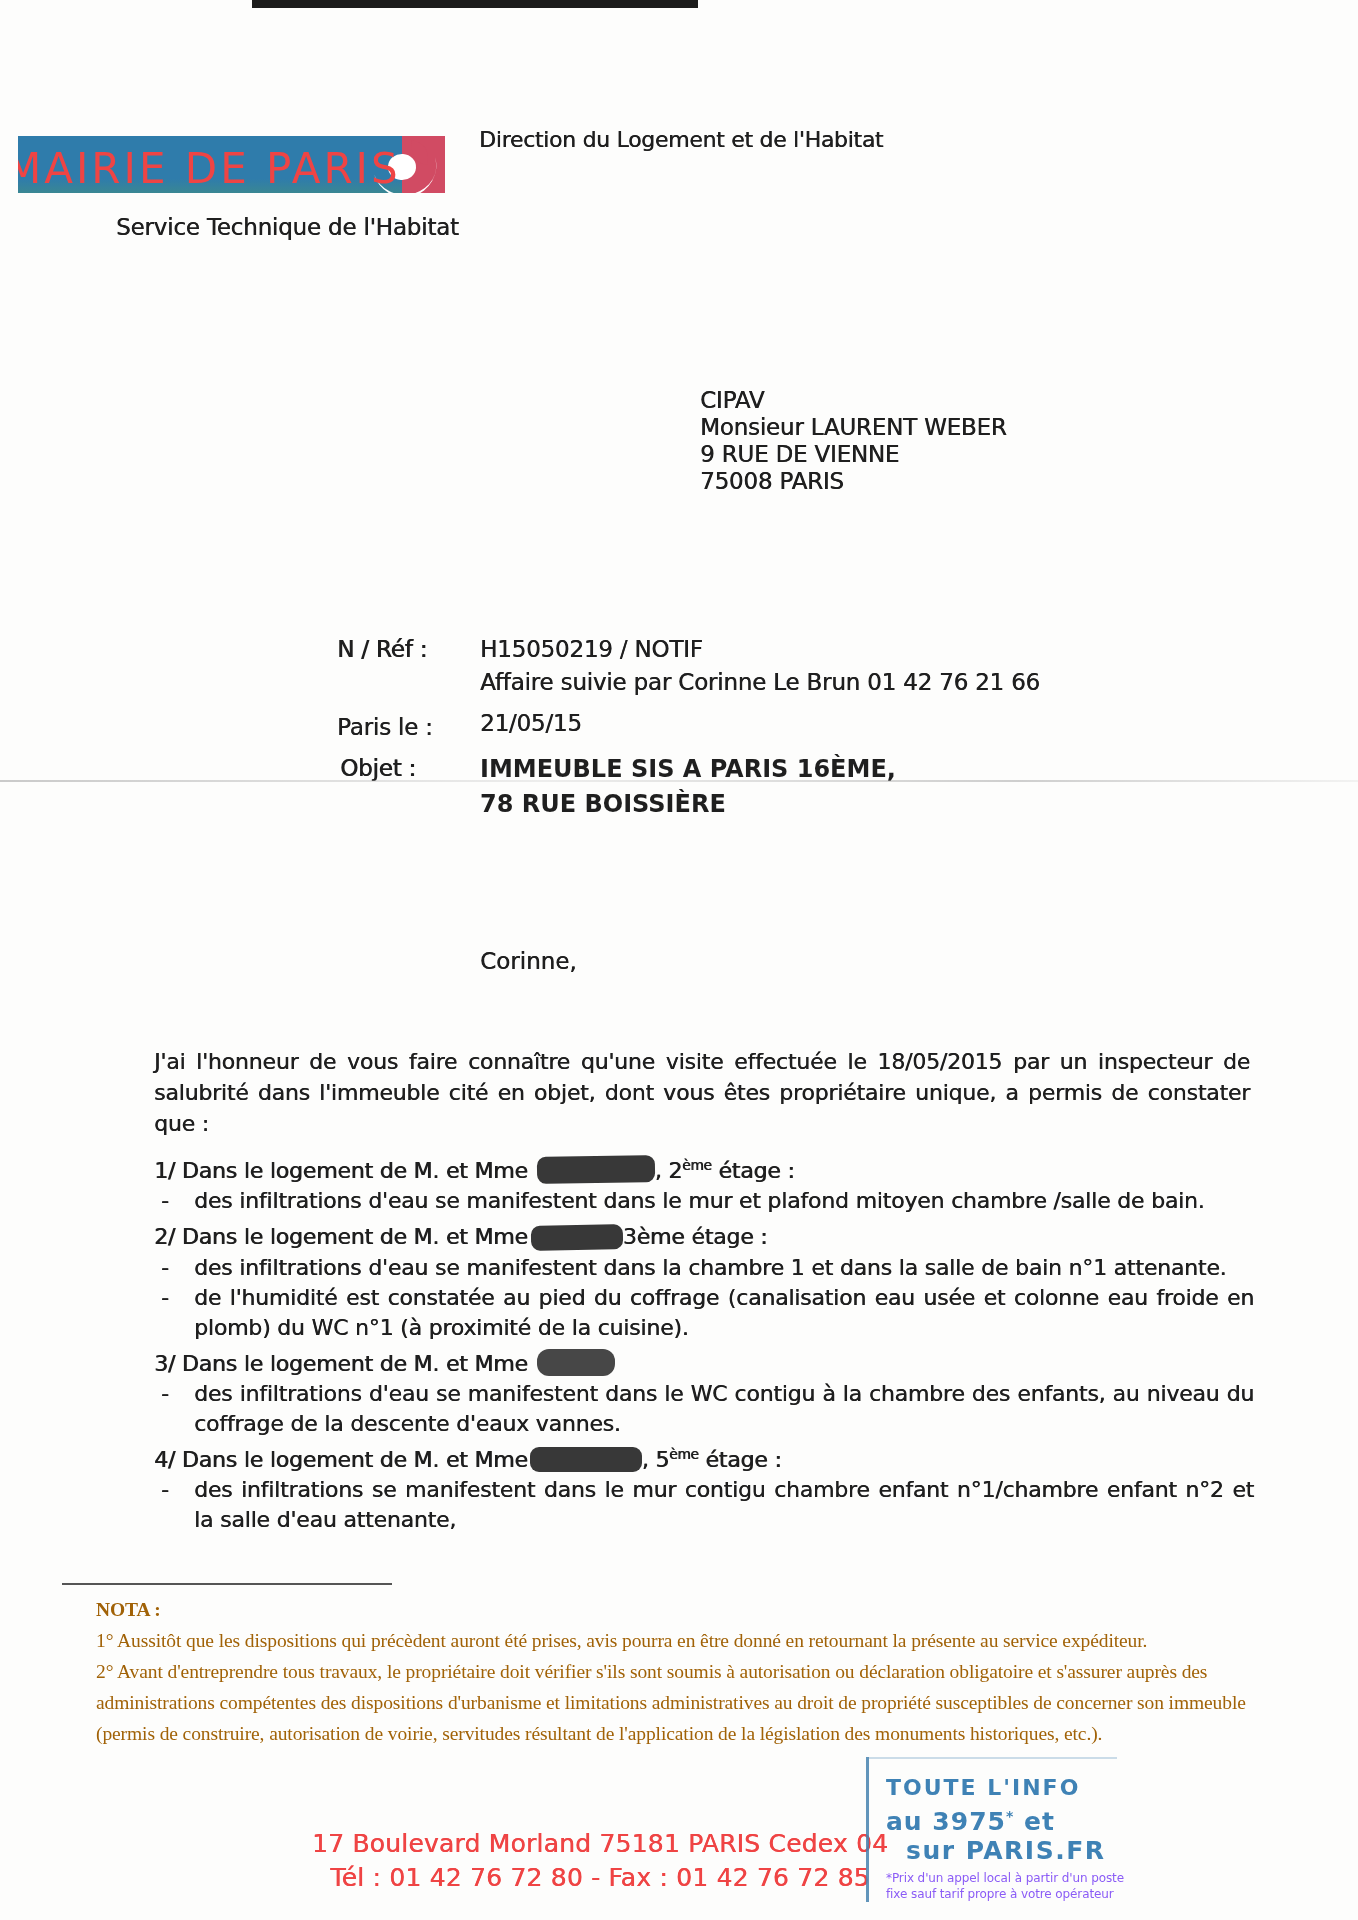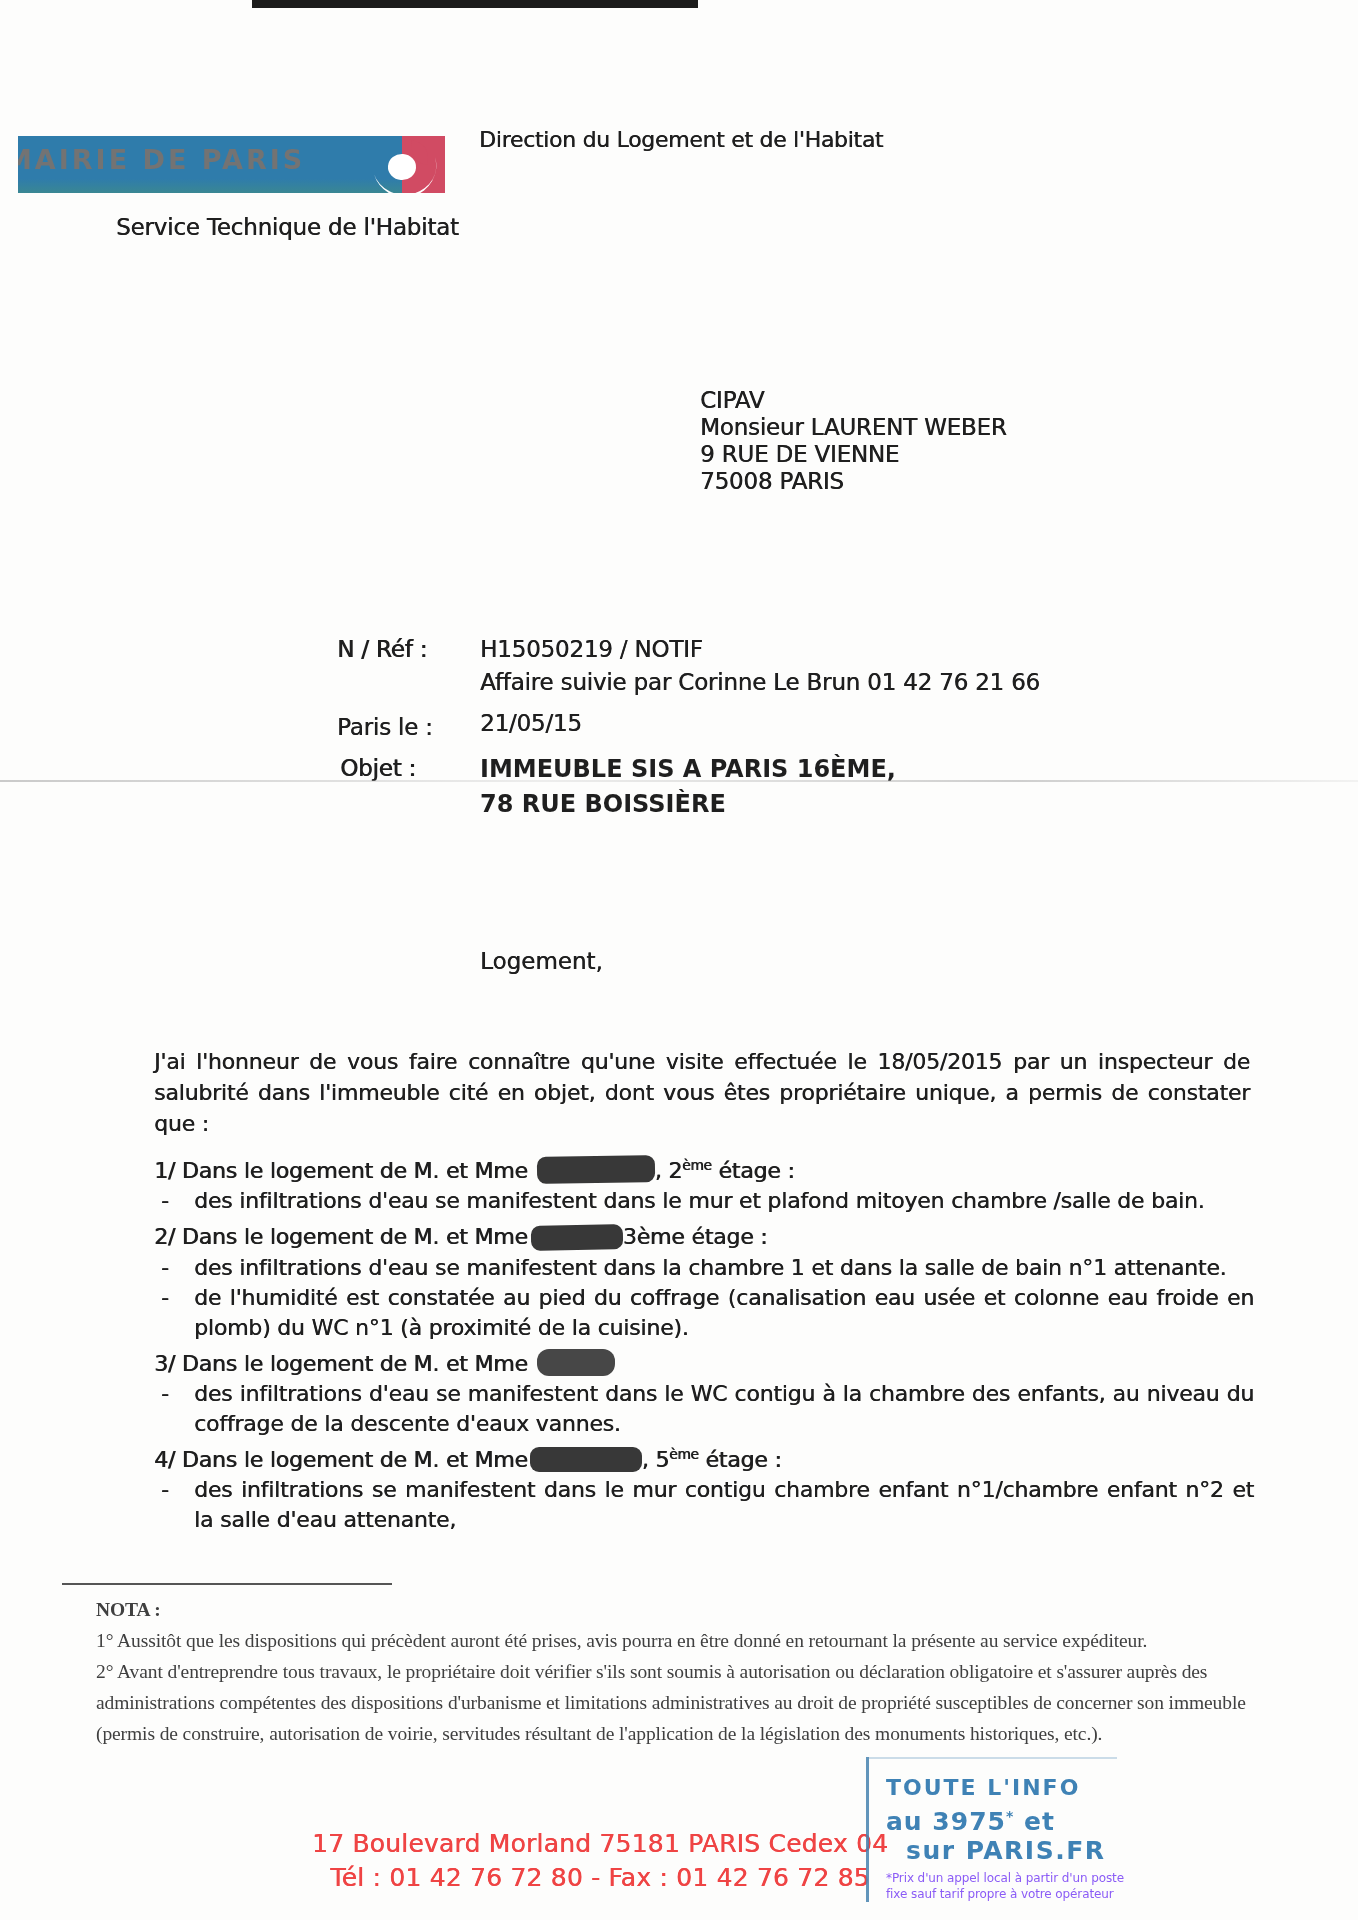--- a/index.html
+++ b/index.html
@@ -16,21 +16,21 @@
   .fx2{text-shadow:0.7px 0 currentColor;}          
 
   
   .topbar{position:absolute;left:252px;top:0;width:446px;height:8px;background:#1c1c1c;}
 
   
   .logo{position:absolute;left:18px;top:136px;width:427px;height:57px;overflow:hidden;}
   .logo svg{position:absolute;left:0;top:0;}
   .logo-text{
     position:absolute;left:-13px;top:8px;
-    font-size:27px;font-weight:bold;letter-spacing:3px;color:#737373;white-space:nowrap;
+    font-size:42px;font-weight:normal;letter-spacing:3px;color:#ef4444;white-space:nowrap;
   }
 
   .dir{position:absolute;left:479px;top:125px;font-size:22px;line-height:29px;letter-spacing:-0.3px;}
   .service{position:absolute;left:116px;top:214px;font-size:23px;letter-spacing:-0.2px;}
 
   .recipient{position:absolute;left:700px;top:387px;font-size:23px;line-height:27px;letter-spacing:-0.2px;}
 
   .lbl{position:absolute;font-size:23px;letter-spacing:-0.2px;}
   .val{position:absolute;font-size:23px;letter-spacing:-0.2px;white-space:nowrap;}
   .caps{font-weight:bold;letter-spacing:0;}
@@ -52,21 +52,21 @@
   .redact{display:inline-block;background:#383838;border-radius:9px;vertical-align:-5px;}
   .r0{width:118px;height:27px;margin-left:9px;transform:rotate(-1deg);}
   .r1{width:92px;height:25px;margin-left:3px;transform:rotate(-1deg);}
   .r2{width:78px;height:27px;margin-left:9px;border-radius:12px;background:#474747;}
   .r3{width:112px;height:25px;margin-left:2px;}
 
   .rule{position:absolute;left:62px;top:1583px;width:330px;height:2px;background:#555;}
 
   .nota{position:absolute;left:96px;top:1594px;width:1185px;
     font-family:"Liberation Serif","DejaVu Serif",serif;
-    font-size:19.5px;line-height:31px;color:#404040;letter-spacing:-0.1px;}
+    font-size:19.5px;line-height:31px;color:#a16207;letter-spacing:-0.1px;}
   .nota .nt{font-weight:bold;}
   .nota p{margin:0;}
 
   .footer{position:absolute;left:205px;top:1827px;width:790px;text-align:center;
     font-size:25px;line-height:34px;letter-spacing:0.2px;color:#ef4444;}
 
   .infobox{position:absolute;left:866px;top:1757px;width:262px;padding:5px 0 0 17px;box-sizing:border-box;
     border-left:3px solid rgba(70,130,175,.85);color:#3f82b5;}
   .infobox::before{content:"";position:absolute;left:0;top:0;width:248px;height:2px;
     background:rgba(90,145,185,.30);}
@@ -120,21 +120,21 @@
 
   <div class="lbl fx" style="left:337px;top:714px;">Paris le :</div>
   <div class="val fx" style="left:480px;top:710px;">21/05/15</div>
 
   <div class="lbl fx2" style="left:340px;top:755px;">Objet :</div>
   <div class="val caps" style="left:480px;top:755px;font-size:24px;">IMMEUBLE SIS A PARIS 16ÈME,</div>
   <div class="val caps" style="left:480px;top:790px;font-size:24px;">78 RUE BOISSIÈRE</div>
 
   <div class="faintline"></div>
 
-  <div class="salut fx">Logement,</div>
+  <div class="salut fx">Corinne,</div>
 
   <div class="intro fx">J'ai l'honneur de vous faire connaître qu'une visite effectuée le 18/05/2015 par un inspecteur de salubrité dans l'immeuble cité en objet, dont vous êtes propriétaire unique, a permis de constater que :</div>
 
   <div class="list">
 
     <div class="h fx2"><span>1/</span><span> Dans le logement de M. et Mme</span><span class="redact r0"></span><span>, 2</span><sup>ème</sup><span> étage :</span></div>
     <div class="b fx">
       <span class="dash">-</span>
       <div class="bt">des infiltrations d'eau se manifestent dans le mur et plafond mitoyen chambre /salle de bain.</div>
     </div>

